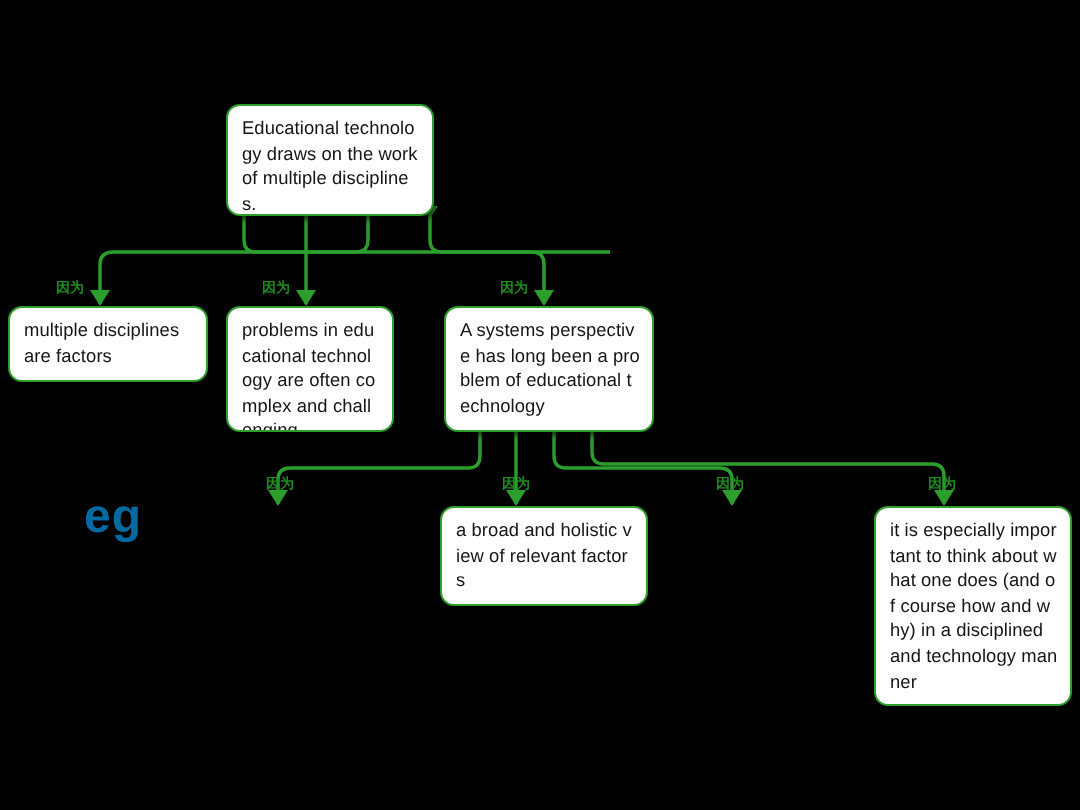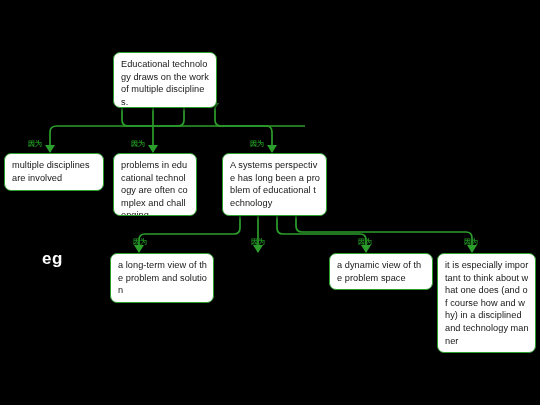--- a/index.html
+++ b/index.html
@@ -43,22 +43,22 @@
     color: #1f8a1f;
     font-size: 7px;
     line-height: 8px;
     letter-spacing: 0px;
     white-space: nowrap;
     font-family: "DejaVu Sans", sans-serif;
     font-weight: bold;
   }
   .free-label {
     position: absolute;
-    color: #ffffff;
-    font-size: 17px;
+    color: #0369a1;
+    font-size: 24px;
     font-weight: bold;
     line-height: 20px;
     letter-spacing: 0.5px;
     font-family: "Liberation Sans", sans-serif;
     text-align: center;
   }
 </style>
 </head>
 <body>
 
@@ -102,44 +102,41 @@
       <polygon points="296,217 292,211 300,211"></polygon>
     </g>
   </svg>
 
   <div class="node" style="left:113px; top:52px; width:104px; height:56px;">
     <span>Educational technology draws on the work of multiple disciplines.</span>
   </div>
 
   <div class="rel-label" style="left:28px; top:140px;">因为</div>
   <div class="node" style="left:4px; top:153px; width:100px; height:38px;">
-    <span>multiple disciplines are involved</span>
+    <span>multiple disciplines are factors</span>
   </div>
 
   <div class="rel-label" style="left:131px; top:140px;">因为</div>
   <div class="node" style="left:113px; top:153px; width:84px; height:63px;">
     <span>problems in educational technology are often complex and challenging</span>
   </div>
 
   <div class="rel-label" style="left:250px; top:140px;">因为</div>
   <div class="node" style="left:222px; top:153px; width:105px; height:63px;">
     <span>A systems perspective has long been a problem of educational technology</span>
   </div>
 
   <div class="rel-label" style="left:133px; top:238px;">因为</div>
-  <div class="node" style="left:110px; top:253px; width:104px; height:50px;">
-    <span>a long-term view of the problem and solution</span>
+
+  <div class="rel-label" style="left:251px; top:238px;">因为</div>
+  <div class="node" style="left:220px; top:253px; width:104px; height:50px;">
+    <span>a broad and holistic view of relevant factors</span>
   </div>
 
-  <div class="rel-label" style="left:251px; top:238px;">因为</div>
-
   <div class="rel-label" style="left:358px; top:238px;">因为</div>
-  <div class="node" style="left:329px; top:253px; width:104px; height:37px;">
-    <span>a dynamic view of the problem space</span>
-  </div>
 
   <div class="rel-label" style="left:464px; top:238px;">因为</div>
   <div class="node" style="left:437px; top:253px; width:99px; height:100px;">
     <span>it is especially important to think about what one does (and of course how and why) in a disciplined and technology manner</span>
   </div>
 
   <div class="free-label" style="left:42px; top:249px;">eg</div>
 
 </div>
 

